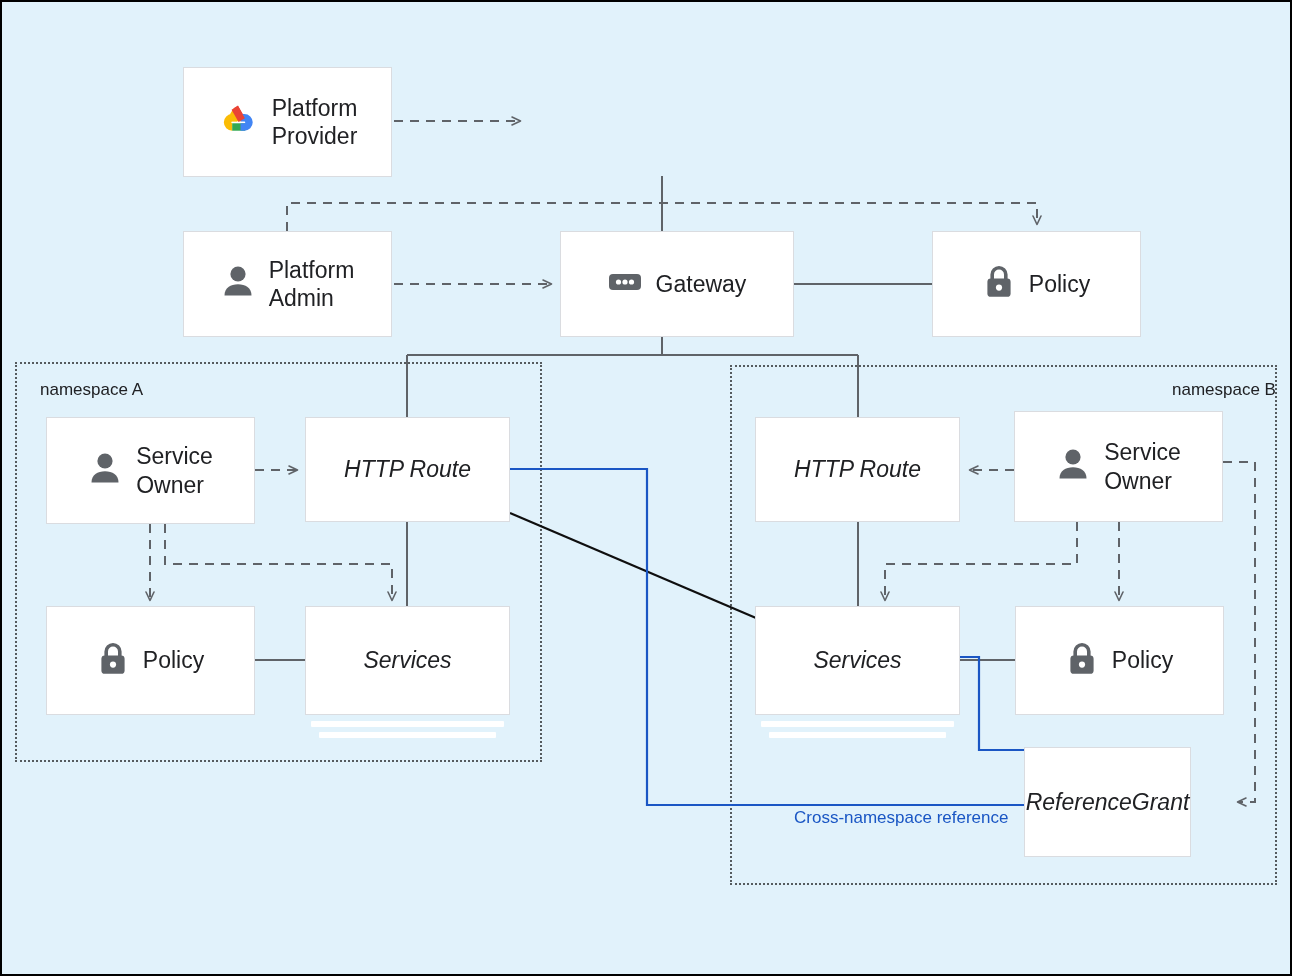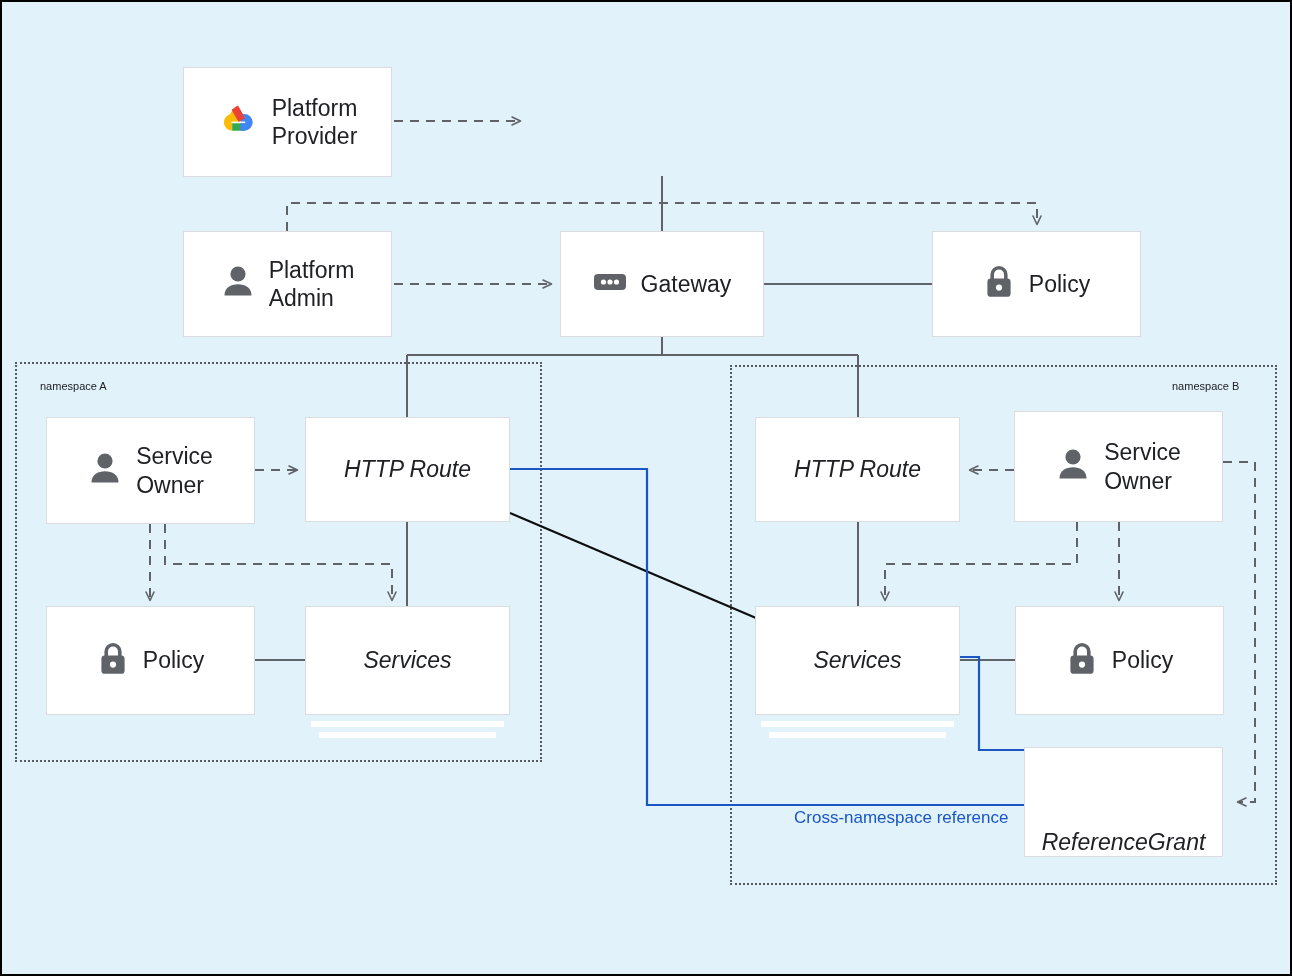--- a/index.html
+++ b/index.html
@@ -22,21 +22,21 @@
     pointer-events:none;
   }
   .ns{
     position:absolute;
     border:2px dotted #555b5e;
     box-sizing:border-box;
     background:transparent;
   }
   .ns-label{
     position:absolute;
-    font-size:11px;
+    font-size:17px;
     color:#202124;
     white-space:nowrap;
   }
   .node{
     position:absolute;
     background:#ffffff;
     border:1px solid #dadce0;
     box-sizing:border-box;
     display:flex;
     align-items:center;
@@ -154,21 +154,21 @@
     <span class="ico">
       <svg width="34" height="36" viewBox="0 0 34 36">
         <circle cx="17" cy="10" r="7.6" fill="#5f6368"></circle>
         <path d="M3.5 31.5 C3.5 23.6 9.6 20.2 17 20.2 C24.4 20.2 30.5 23.6 30.5 31.5 Z" fill="#5f6368"></path>
       </svg>
     </span>
     <span class="label">Platform
 Admin</span>
   </div>
 
-  <div class="node" style="left:558px;top:229px;width:204px;height:106px;">
+  <div class="node" style="left:558px;top:229px;width:234px;height:106px;">
     <span class="ico">
       <svg width="34" height="24" viewBox="0 0 34 24">
         <rect x="1" y="4" width="32" height="16" rx="4" fill="#5f6368"></rect>
         <circle cx="10.5" cy="12" r="2.6" fill="#ffffff"></circle>
         <circle cx="17" cy="12" r="2.6" fill="#ffffff"></circle>
         <circle cx="23.5" cy="12" r="2.6" fill="#ffffff"></circle>
       </svg>
     </span>
     <span class="label">Gateway</span>
   </div>
@@ -241,19 +241,19 @@
     <span class="ico">
       <svg width="32" height="38" viewBox="0 0 32 38">
         <path d="M9.2 16 L9.2 11.6 A6.8 6.8 0 0 1 22.8 11.6 L22.8 16" fill="none" stroke="#5f6368" stroke-width="3.6"></path>
         <rect x="4.4" y="15.4" width="23.2" height="18.4" rx="3.4" fill="#5f6368"></rect>
         <circle cx="16" cy="24.6" r="3.1" fill="#ffffff"></circle>
       </svg>
     </span>
     <span class="label">Policy</span>
   </div>
 
-  <div class="node center" style="left:1022px;top:745px;width:199px;height:110px;align-items:flex-end;">
+  <div class="node center" style="left:1022px;top:745px;width:167px;height:110px;">
     <span class="label">ReferenceGrant</span>
   </div>
 
   <div class="xref-label" style="left:792px;top:806px;">Cross-namespace reference</div>
 
 </div>
 
 </body></html>

